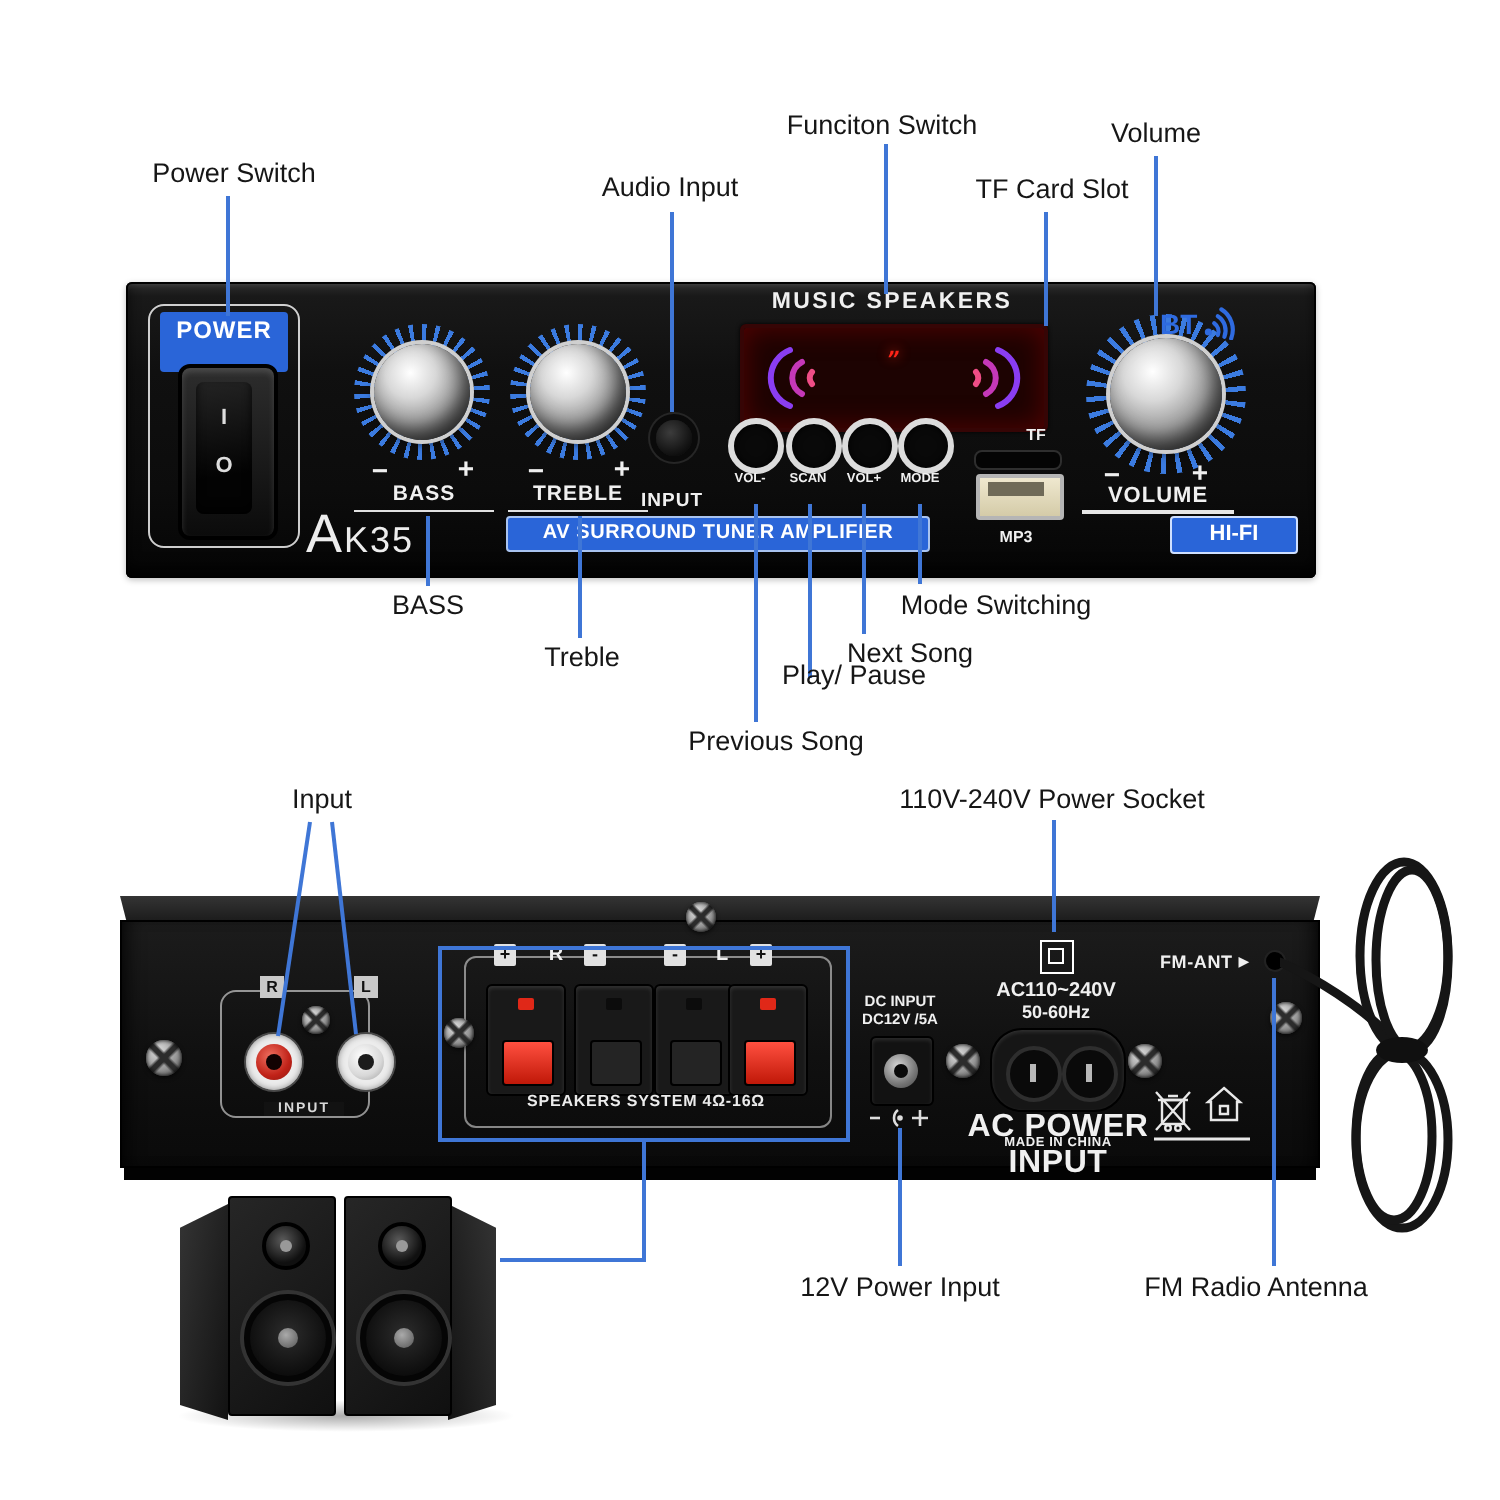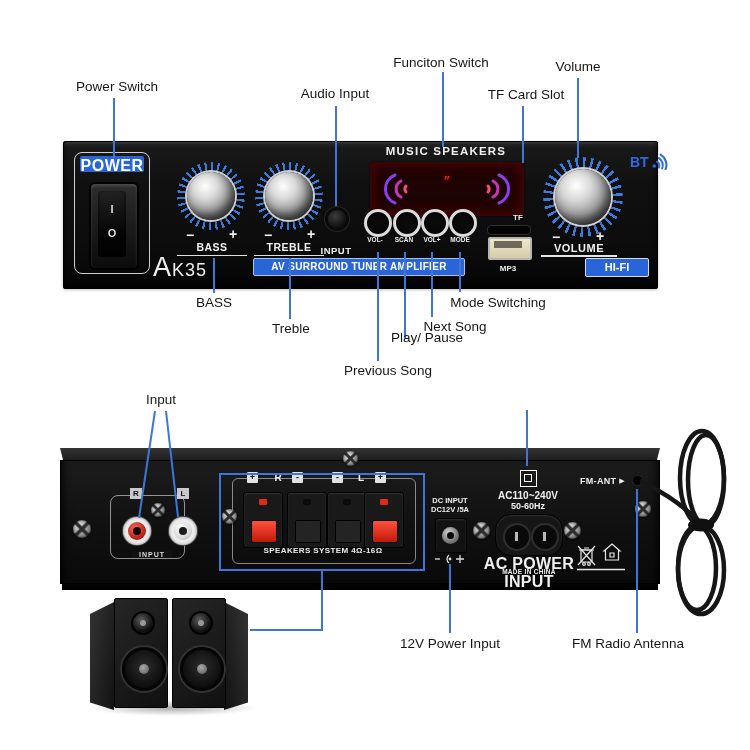--- a/index.html
+++ b/index.html
@@ -55,21 +55,21 @@
   svg{display:block;}
 </style>
 </head>
 <body>
 
 <div id="stage">
 
   <div class="panel-front">
 
     <div class="abs" style="left:11px;top:11px;width:74px;height:120px;border:1.5px solid rgba(255,255,255,.8);border-radius:8px;"></div>
-    <div class="badge-blue" style="left:17px;top:15px;width:64px;height:16px;line-height:19px;font-size:16px;letter-spacing:.5px;">POWER</div>
+    <div class="badge-blue" style="left:17px;top:15px;width:64px;height:30px;line-height:19px;font-size:12px;letter-spacing:.5px;">POWER</div>
     <div class="abs" style="left:26px;top:41px;width:46px;height:84px;background:linear-gradient(#2d2d2d,#0b0b0b);border:2px solid #000;border-radius:6px;box-shadow:inset 0 2px 3px rgba(255,255,255,.15);">
       <div class="abs" style="left:7px;top:7px;width:28px;height:66px;background:linear-gradient(172deg,#232323,#030303 70%);border-radius:4px;box-shadow:inset 0 -3px 5px rgba(0,0,0,.8);">
         <div class="wlabel" style="left:0;top:12px;width:28px;font-size:11px;color:#ddd;">I</div>
         <div class="wlabel" style="left:0;top:36px;width:28px;font-size:11px;color:#ddd;">O</div>
       </div>
     </div>
 
     <div class="ticks" style="left:114px;top:21px;width:68px;height:68px;"></div>
     <div class="knob" style="left:124px;top:31px;width:48px;height:48px;"></div>
     <div class="signpm" style="left:120px;top:86px;">−</div>
@@ -119,21 +119,21 @@
     </div>
     <div class="wlabel" style="left:445px;top:123px;transform:translateX(-50%);font-size:8px;">MP3</div>
 
     <div class="ticks" style="left:480px;top:16px;width:80px;height:80px;"></div>
     <div class="knob" style="left:492px;top:28px;width:56px;height:56px;"></div>
     <div class="signpm" style="left:486px;top:88px;">−</div>
     <div class="signpm" style="left:530px;top:87px;">+</div>
     <div class="wlabel" style="left:478px;top:101px;width:76px;font-size:11px;letter-spacing:.5px;border-bottom:2px solid #e6e6e6;padding-bottom:1px;">VOLUME</div>
     <div class="badge-blue" style="left:522px;top:117px;width:62px;height:17px;line-height:17px;font-size:11px;border:1.5px solid #cfe0ff;">HI-FI</div>
 
-    <div class="abs" style="left:567px;top:12px;display:flex;align-items:center;">
+    <div class="abs" style="left:517px;top:12px;display:flex;align-items:center;">
       <span style="color:#2f6be0;font-weight:bold;font-size:14px;">BT</span>
       <svg width="18" height="17" viewBox="0 0 18 17" style="margin-left:2px;">
         <circle cx="3.2" cy="13" r="1.8" fill="#2f6be0"></circle>
         <path d="M6.1 8.6 A5 5 0 0 1 7.9 14.5" fill="none" stroke="#2f6be0" stroke-width="2.1" stroke-linecap="round"></path>
         <path d="M7.9 5.1 A8.5 8.5 0 0 1 11.2 15.4" fill="none" stroke="#2f6be0" stroke-width="2.1" stroke-linecap="round"></path>
         <path d="M9.7 1.7 A12 12 0 0 1 14.6 16.2" fill="none" stroke="#2f6be0" stroke-width="2.1" stroke-linecap="round"></path>
       </svg>
     </div>
 
     <div class="abs" style="left:90px;top:111px;display:flex;align-items:baseline;color:#ededed;letter-spacing:1px;">
@@ -310,16 +310,17 @@
   <div class="callout" style="left:441px;top:55px;">Funciton Switch</div>
   <div class="callout" style="left:526px;top:87px;">TF Card Slot</div>
   <div class="callout" style="left:578px;top:59px;">Volume</div>
   <div class="callout" style="left:214px;top:295px;">BASS</div>
   <div class="callout" style="left:291px;top:321px;">Treble</div>
   <div class="callout" style="left:388px;top:363px;">Previous Song</div>
   <div class="callout" style="left:427px;top:330px;">Play/ Pause</div>
   <div class="callout" style="left:455px;top:319px;">Next Song</div>
   <div class="callout" style="left:498px;top:295px;">Mode Switching</div>
   <div class="callout" style="left:161px;top:392px;">Input</div>
+  <div class="callout" style="left:526px;top:392px;">110V-240V Power Socket</div>
   <div class="callout" style="left:450px;top:636px;">12V Power Input</div>
   <div class="callout" style="left:628px;top:636px;">FM Radio Antenna</div>
 
 </div>
 
 </body></html>

